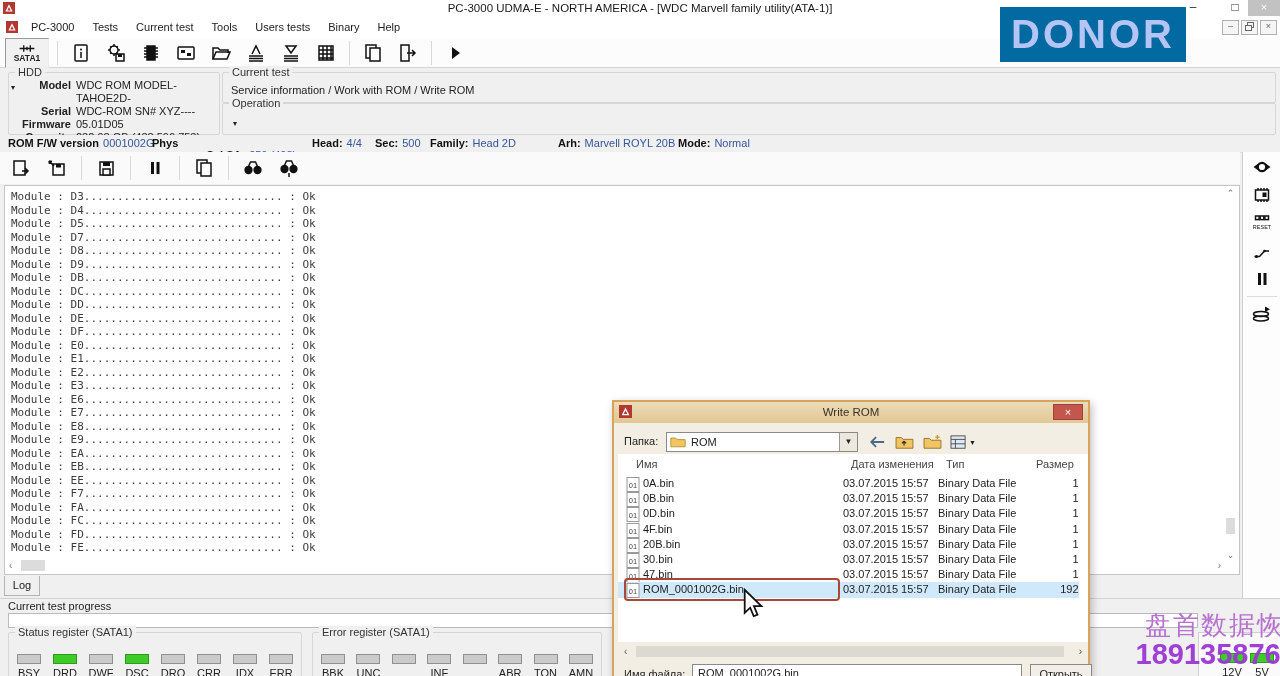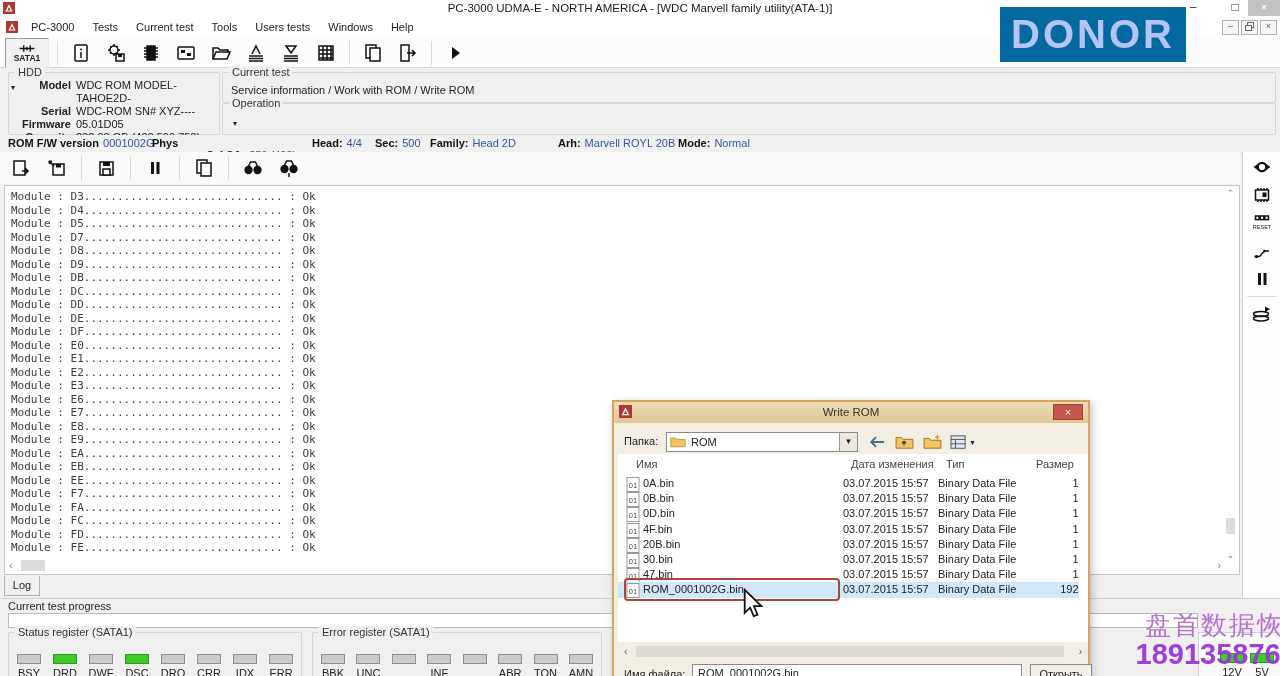--- a/index.html
+++ b/index.html
@@ -142,21 +142,21 @@
           <path d="M6 2.2l3.6 7.3H2.4z" fill="#fff"></path>
           <path d="M6 5l1.7 3.4H4.3z" fill="#b03830"></path>
         </svg>
     </span>
     <div class="menuitems" id="menuitems">
         <span class="mitem">PC-3000</span>
         <span class="mitem">Tests</span>
         <span class="mitem">Current test</span>
         <span class="mitem">Tools</span>
         <span class="mitem">Users tests</span>
-        <span class="mitem">Windows</span>
+        <span class="mitem">Binary</span>
         <span class="mitem">Help</span>
       </div>
     <div class="mdictr">
       <div class="mdib">–</div>
       <div class="mdib">
           <svg width="9" height="9" style="margin:1px auto 0">
             <rect x="2.5" y="0.5" width="6" height="5" fill="none" stroke="#666"></rect>
             <rect x="0.5" y="3.5" width="6" height="5" fill="#f5f5f5" stroke="#666"></rect>
           </svg>
         </div>

